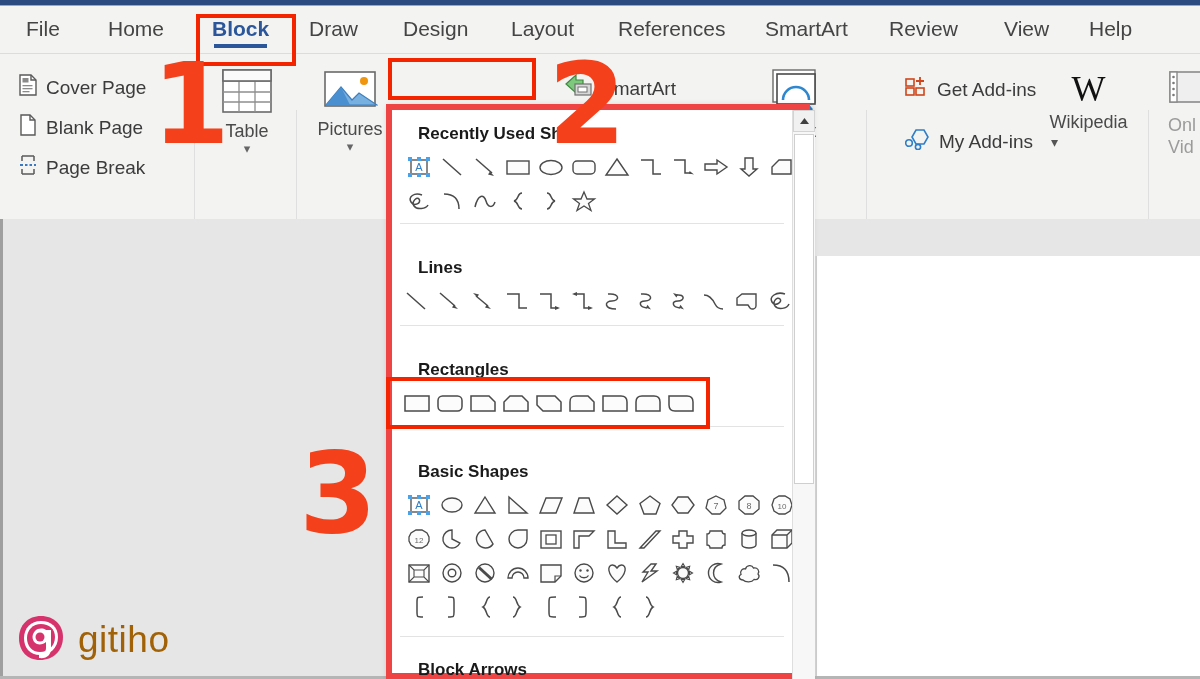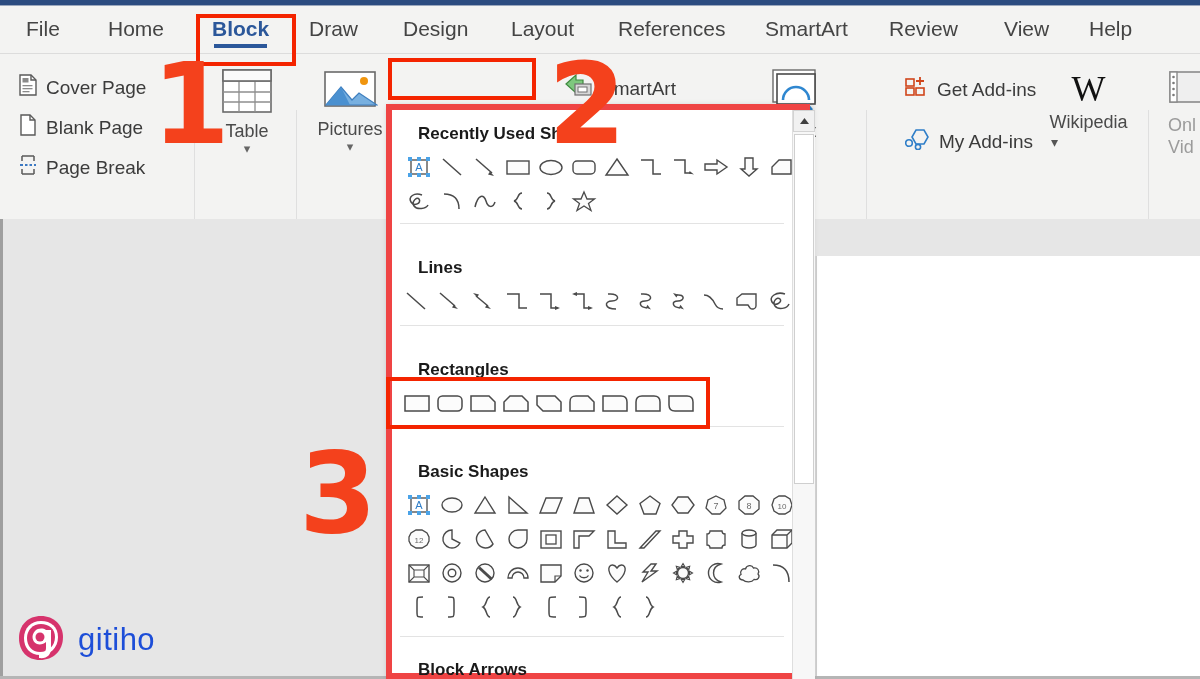--- a/index.html
+++ b/index.html
@@ -66,21 +66,21 @@
   
   .vsb{ position:absolute; left:400px; top:0; width:23px; height:575px; background:#f7f7f7;
         border-left:1px solid #dedede; }
   .vsb-up{ position:absolute; left:0; top:0; width:22px; height:22px; background:#f1f1f1;
            border:1px solid #d3d3d3; display:flex; align-items:center; justify-content:center; }
   .vsb-thumb{ position:absolute; left:1px; top:24px; width:20px; height:350px; background:#fff;
               border:1px solid #cfcfcf; }
 
   
   .logo{ position:absolute; left:16px; top:613px; display:flex; align-items:center; gap:12px; }
-  .logo .wordmark{ font-size:31px; color:#1d4ed8; letter-spacing:.5px; }
+  .logo .wordmark{ font-size:37px; color:#a16207; letter-spacing:.5px; }
   .edge-l{ position:absolute; left:0; top:219px; width:3px; height:460px; background:#9f9f9f; }
   .edge-b{ position:absolute; left:0; top:676px; width:1200px; height:3px; background:#b5b5b5; }
 </style>
 </head>
 <body>
 
 <div id="app">
 
   <div class="titlebar">
       <div class="hair"></div>

